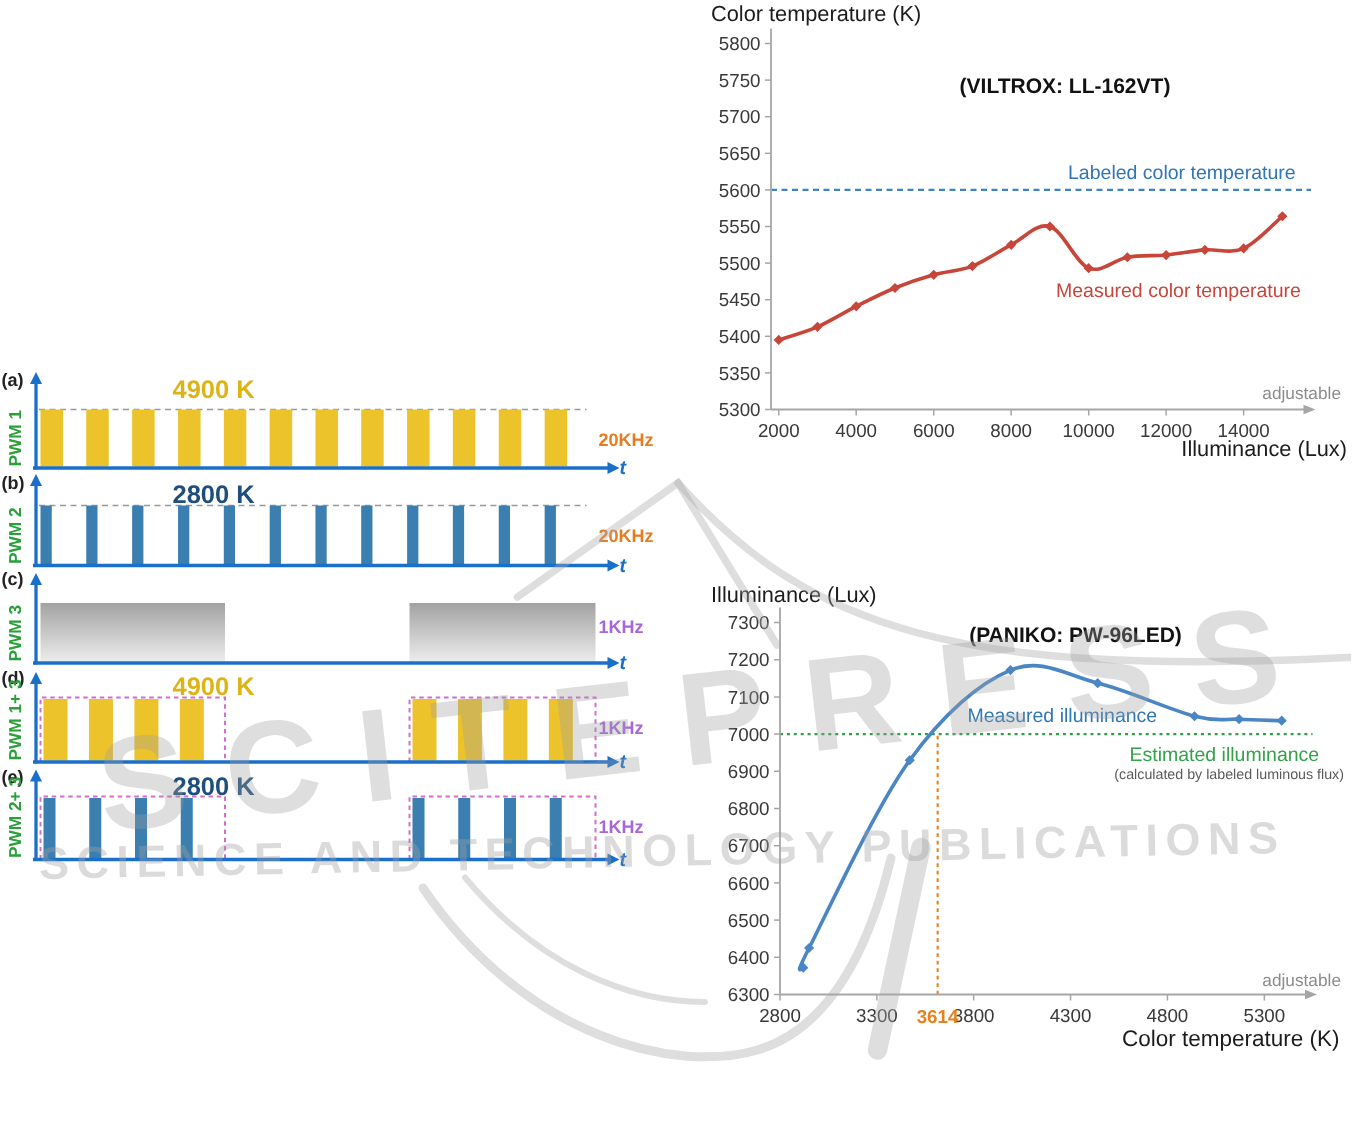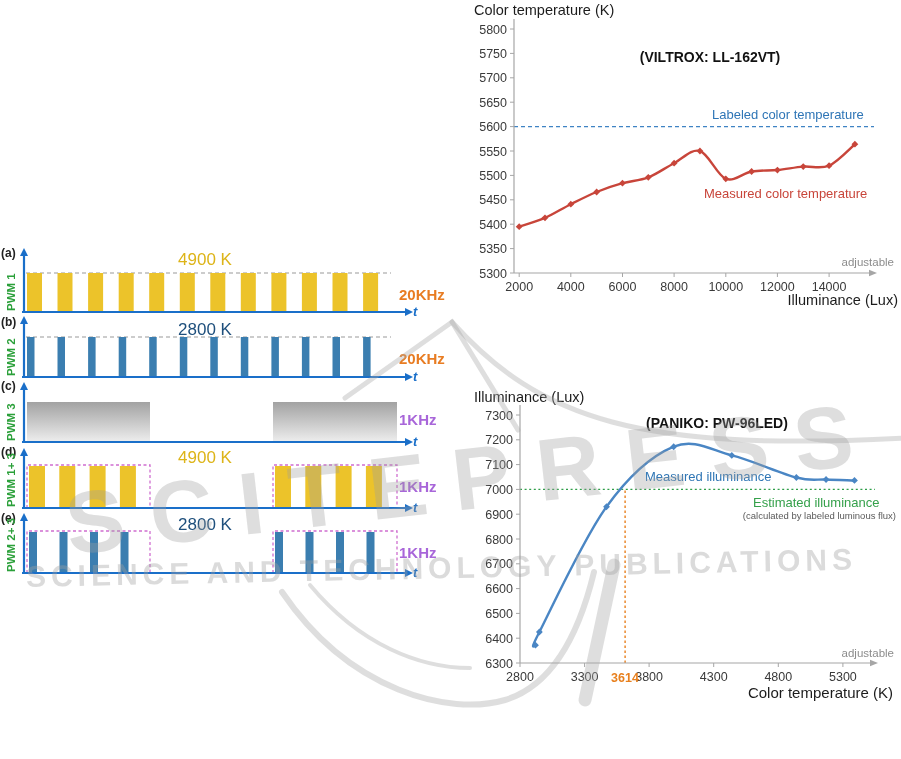--- a/index.html
+++ b/index.html
@@ -12,23 +12,23 @@
            transform:rotate(-6.5deg);transform-origin:0 50%;}
   .wm-sub{position:absolute;left:26px;top:560px;font-size:30px;font-weight:bold;
           letter-spacing:5px;color:rgba(160,160,160,.38);white-space:nowrap;
           transform:rotate(-1.2deg);transform-origin:0 50%;}
   
   .pwm-wrap{position:absolute;left:0;top:244px;width:455px;height:345px;z-index:2;}
   .pwm-wrap svg{position:absolute;left:0;top:0;}
   .pwm-tag{position:absolute;left:1px;font-size:12px;font-weight:bold;color:#222;}
   .pwm-rot{position:absolute;left:5px;font-size:11.5px;font-weight:bold;color:#2ba03a;
            white-space:nowrap;transform:rotate(-90deg);transform-origin:0 0;}
-  .pwm-title{position:absolute;left:115px;width:180px;text-align:center;
-             font-size:17px;font-weight:normal;}
-  .pwm-freq{position:absolute;left:399px;font-size:15px;font-weight:bold;white-space:nowrap;}
+  .pwm-title{position:absolute;left:115px;width:180px;text-align:left;
+             font-size:17px;font-weight:bold;}
+  .pwm-freq{position:absolute;left:399px;font-size:12px;font-weight:bold;white-space:nowrap;}
   .pwm-t{position:absolute;left:413px;font-size:13px;font-weight:bold;font-style:italic;color:#1a6fc9;}
   
   .chart{position:absolute;width:448px;z-index:2;}
   #chart1{left:460px;top:0;height:318px;}
   #chart2{left:460px;top:383px;height:332px;}
   .ytitle{position:absolute;left:14px;font-size:14.5px;color:#1c1c1c;white-space:nowrap;}
   #chart1 .ytitle{top:2px;}
   #chart2 .ytitle{top:6px;}
   .xtitle{position:absolute;text-align:right;font-size:14.5px;color:#1c1c1c;white-space:nowrap;}
   #chart1 .xtitle{left:270px;top:292px;width:168px;}

